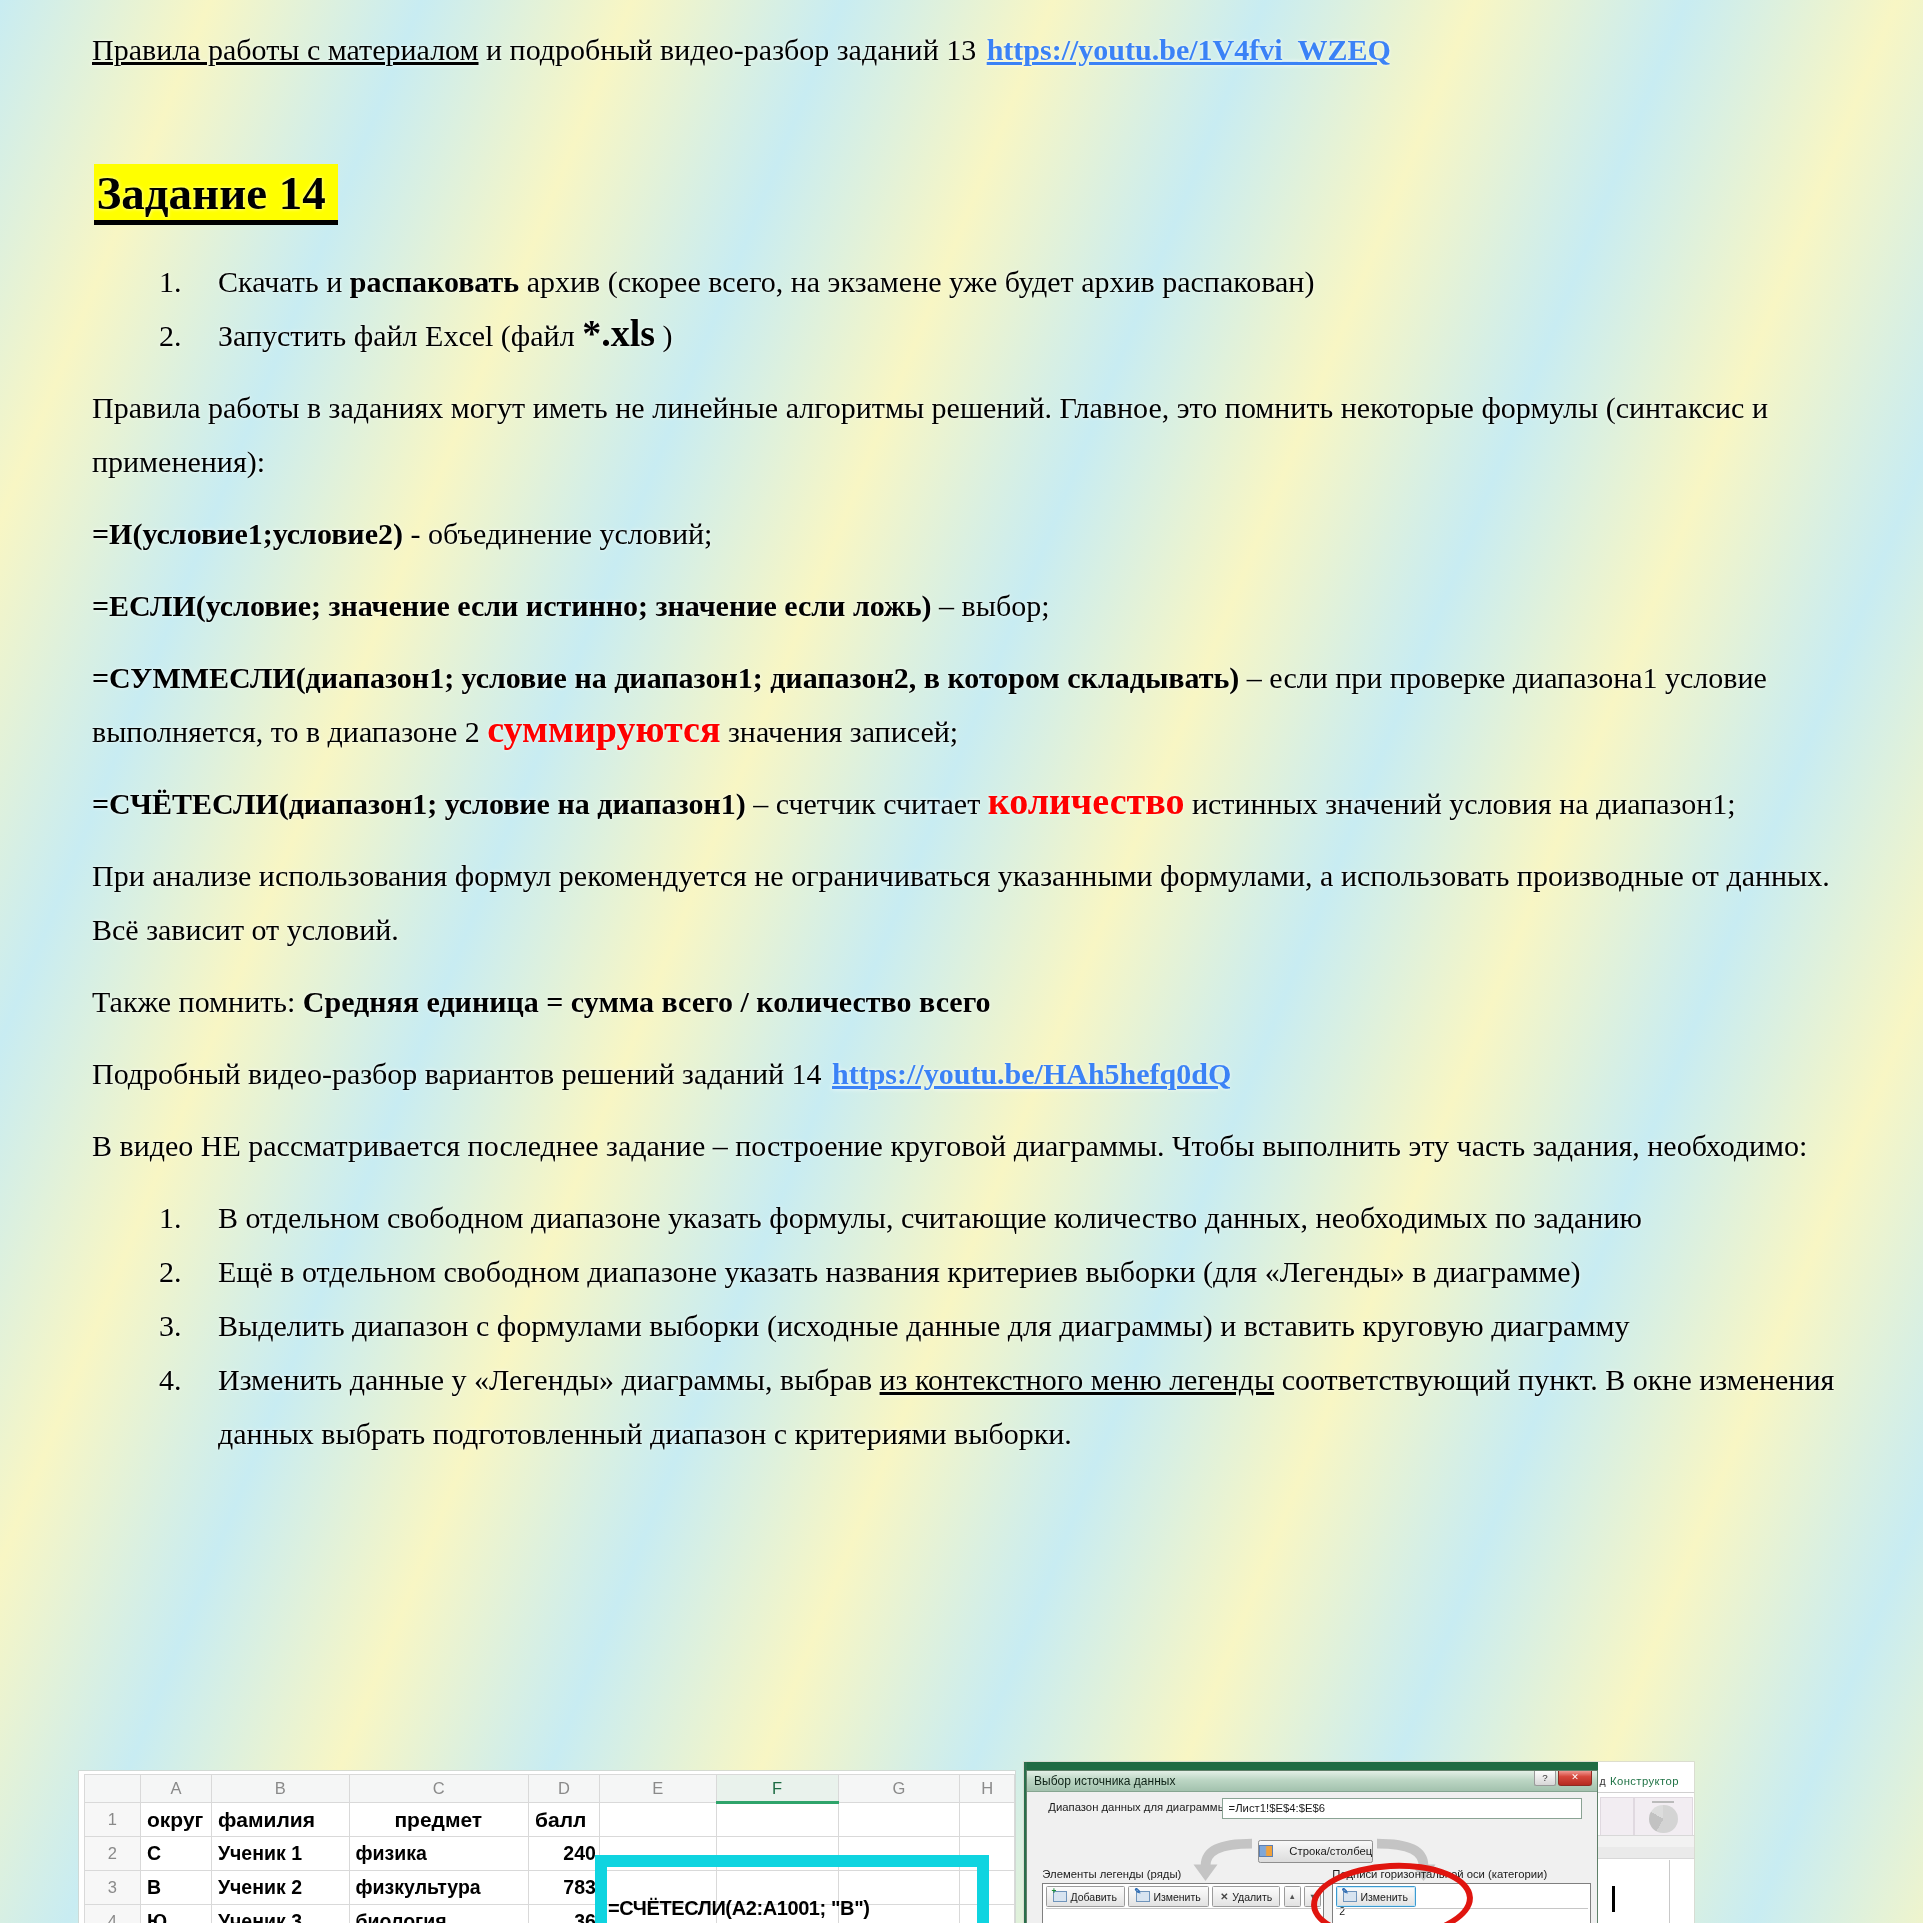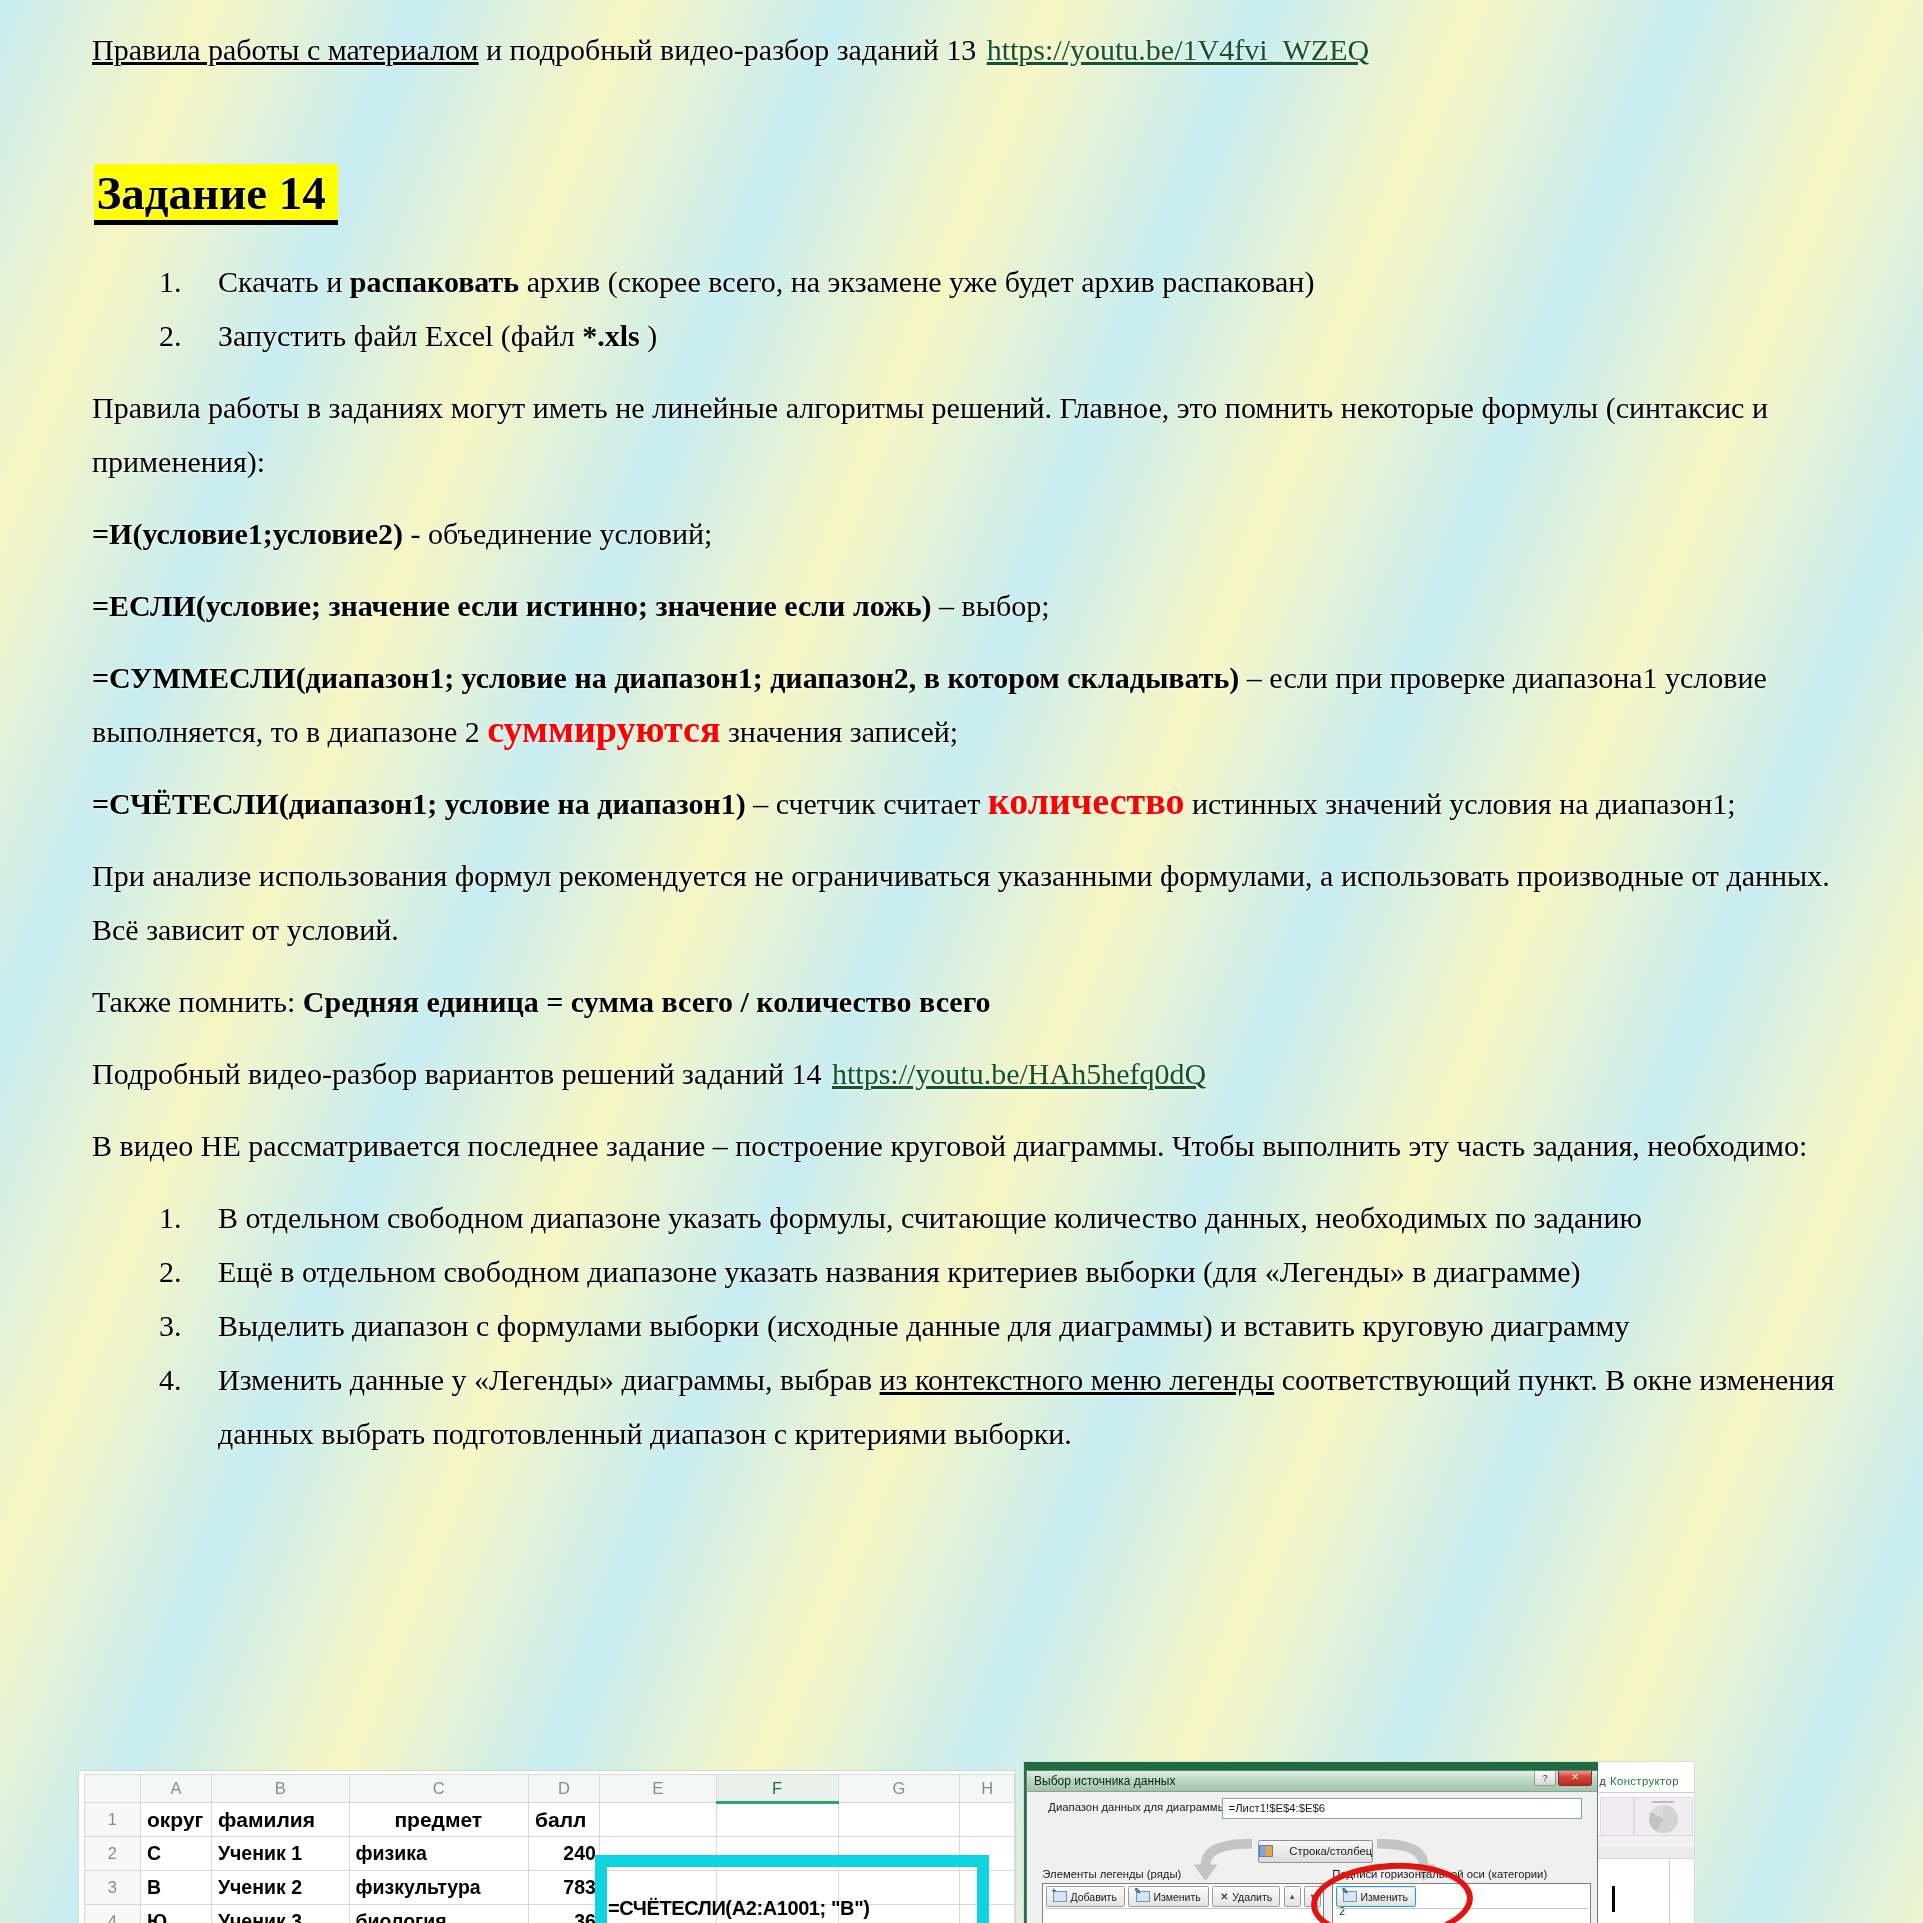--- a/index.html
+++ b/index.html
@@ -8,25 +8,25 @@
     width:1924px;height:1924px;position:relative;overflow:hidden;
     background:repeating-linear-gradient(112deg,#c8ecf2 0px,#f8f6c4 195px,#c8ecf2 391px);
     font-family:"Liberation Serif", serif;color:#000;
   }
   
   .doc{position:absolute;left:92px;right:89px;top:4.5px;font-size:30px;line-height:1.8;
        text-shadow:0 0 3.8px rgba(255,255,255,.85);}
   .doc p{margin:18px 0;}
   .toprule{margin:0 0 0 1.5px;}
   .u{text-decoration:underline;}
-  a.link,.link{color:#14532d;text-decoration:underline;margin-left:10.5px;cursor:pointer;}
+  a.link,.link{color:#3b82f6;text-decoration:underline;margin-left:10.5px;cursor:pointer;font-weight:bold;}
   h1.title{font-size:47px;margin:87px 0 33px 1.5px;line-height:1.25;}
   h1.title .hl{background:#ffff00;border-bottom:5.3px solid #000;padding:3px 12px 1.5px 3px;font-weight:bold;}
   b{font-weight:bold;}
-  .big{font-size:30px;line-height:1;}
+  .big{font-size:38px;line-height:1;}
   .red{color:#ff0000;font-weight:bold;font-size:38px;line-height:1;}
   ol.numlist{margin:12px 0 18px 0;padding:0 0 0 126px;list-style:none;counter-reset:it;}
   ol.numlist li{position:relative;counter-increment:it;margin:0;}
   ol.numlist li::before{content:counter(it) ".";position:absolute;left:-59px;width:48px;}
   
   #excel-shot{position:absolute;left:79px;top:1771px;width:936px;height:153px;background:#fff;
       overflow:hidden;box-shadow:0 0 0 0.8px #cfd4d0;font-family:"Liberation Sans",sans-serif;}
   table.xl{border-collapse:collapse;table-layout:fixed;margin:3px 0 0 4.5px;background:#fff;}
   table.xl td,table.xl th{border:0.8px solid #d9d9d9;overflow:hidden;white-space:nowrap;font-weight:normal;}
   tr.letters th{height:24px;background:#f5f6f6;color:#8a8a8a;font-size:16.5px;text-align:center;font-weight:normal;}

